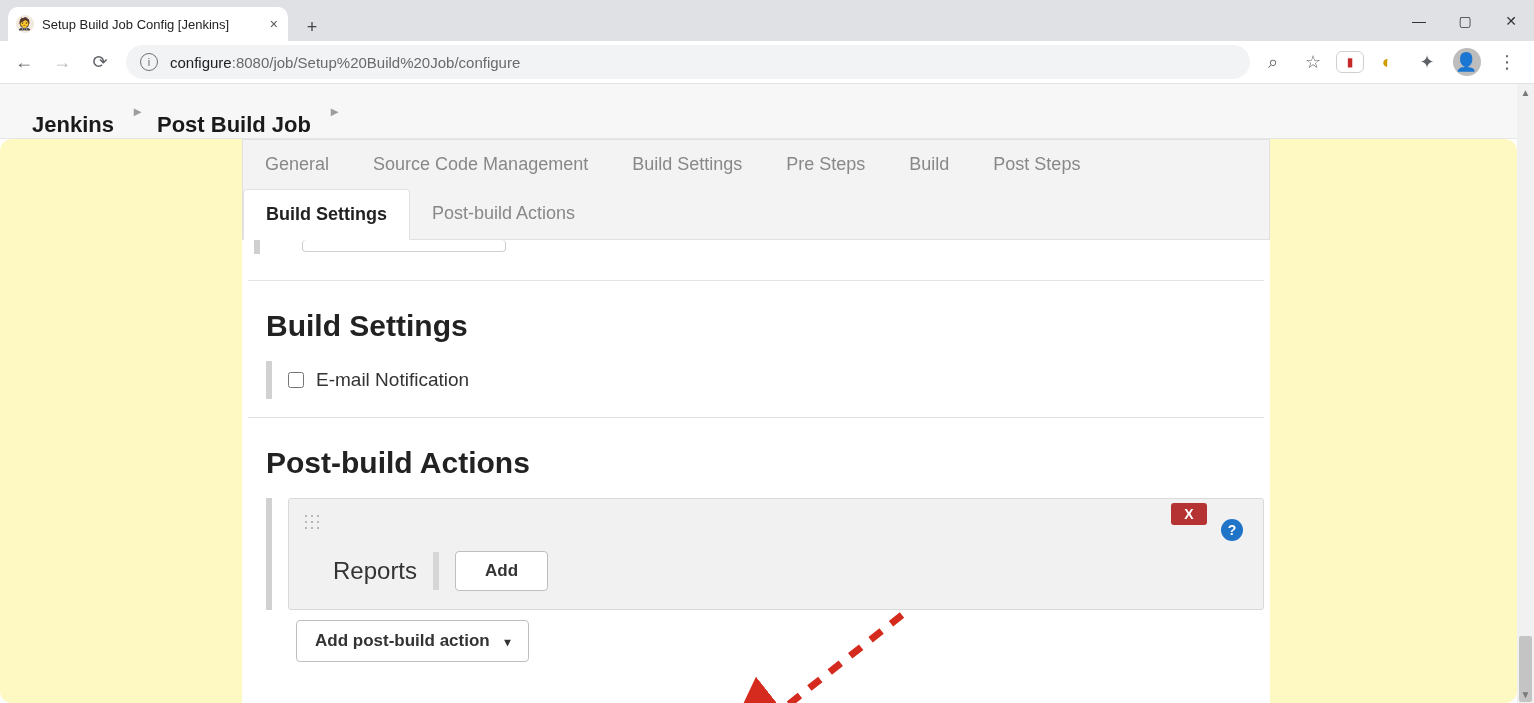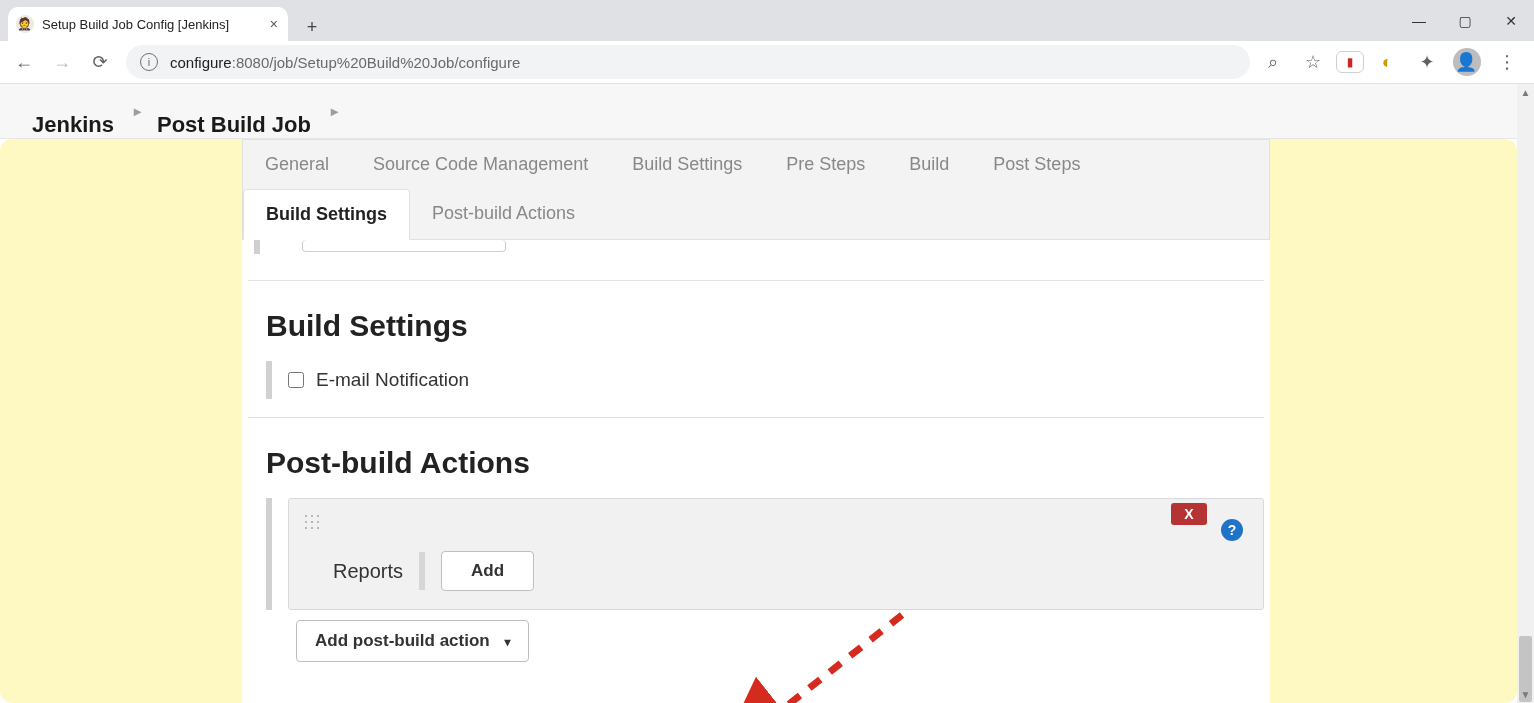--- a/index.html
+++ b/index.html
@@ -158,21 +158,21 @@
   }
   .pb-help {
     position:absolute; top:20px; right:20px;
     width:22px; height:22px; border-radius:50%;
     background:#1f74c7; color:#fff; display:flex; align-items:center;
     justify-content:center; font-size:14px; font-weight:700; cursor:pointer;
   }
   .reports-row {
     display:flex; align-items:center; gap:16px; margin-top:20px; margin-left:30px;
   }
-  .reports-row .rlabel { font-size:20px; color:#333; }
+  .reports-row .rlabel { font-size:24px; color:#333; }
   .mini-grip { width:6px; height:38px; background:#d6d6d6; }
   .btn {
     background:#ffffff; border:1.5px solid #bfbfbf; border-radius:4px;
     padding:9px 29px; font-size:17px; font-weight:700; color:#333;
     cursor:pointer;
   }
   .btn.wide { padding:10px 18px; font-weight:600; }
   .btn .caret { margin-left:10px; font-size:12px; }
 
   .add-pba-wrap { margin:10px 0 0 30px; }

